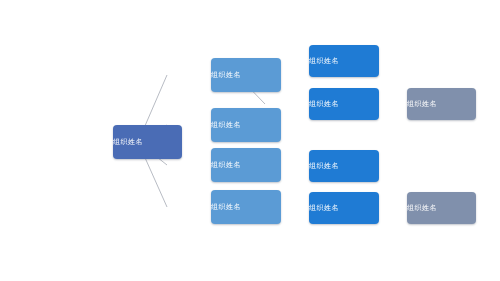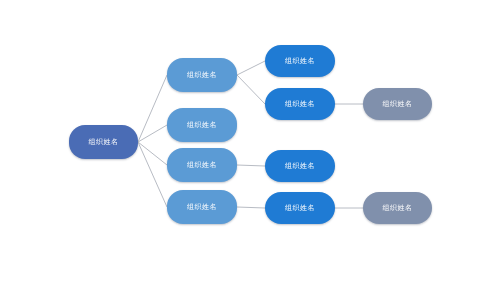--- a/index.html
+++ b/index.html
@@ -26,28 +26,29 @@
     top: 0;
     width: 500px;
     height: 281px;
     pointer-events: none;
   }
   .node {
     position: absolute;
     box-sizing: border-box;
     display: flex;
     align-items: center;
-    justify-content: center;
-    border-radius: 16px;
+    justify-content: flex-start;
+    border-radius: 4px;
     color: #ffffff;
     letter-spacing: 0.5px;
     line-height: 1;
     white-space: nowrap;
     box-shadow: 0 1px 2px rgba(70, 80, 100, 0.33);
     user-select: none;
+    margin-left: 44px;
   }
   .node-label {
     display: block;
     text-align: center;
   }
   .lvl-root {
     background: #4a6cb5;
     font-size: 7px;
   }
   .lvl-two {

